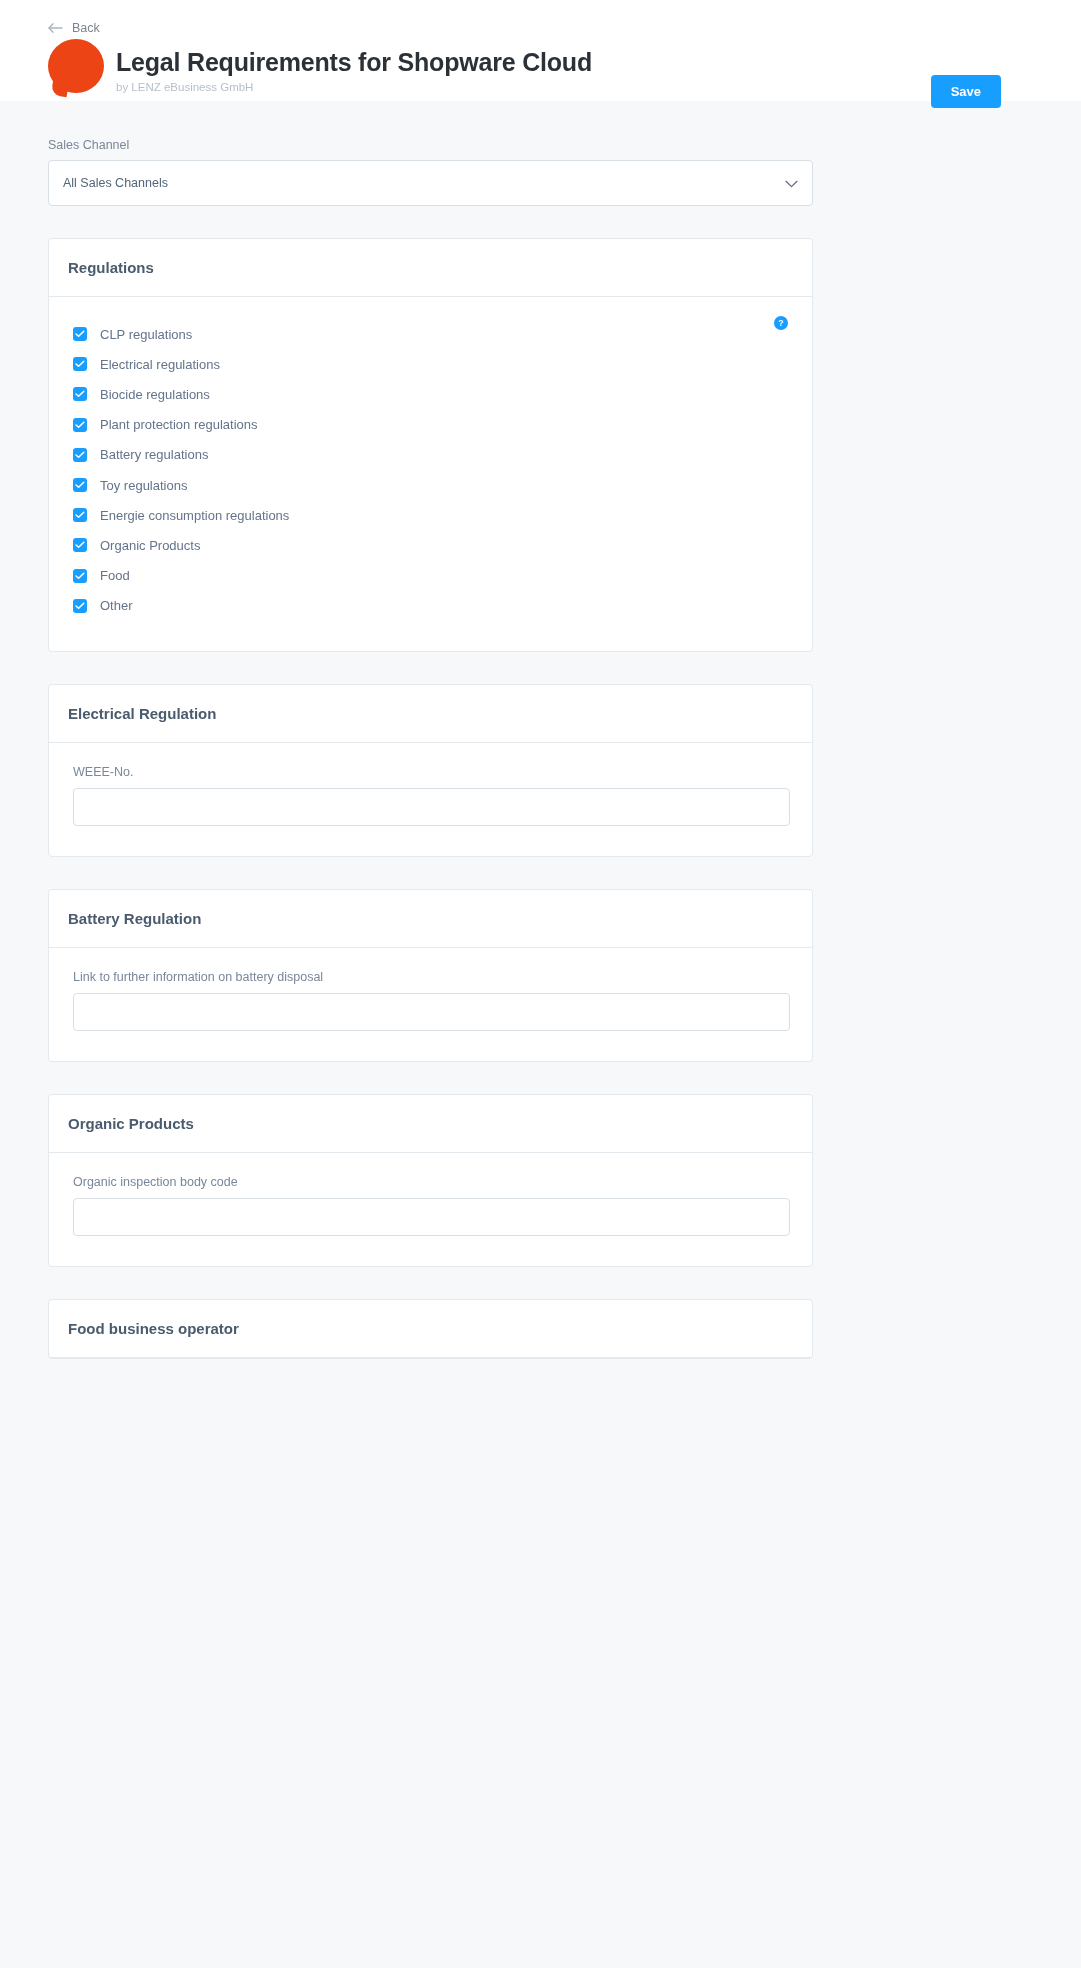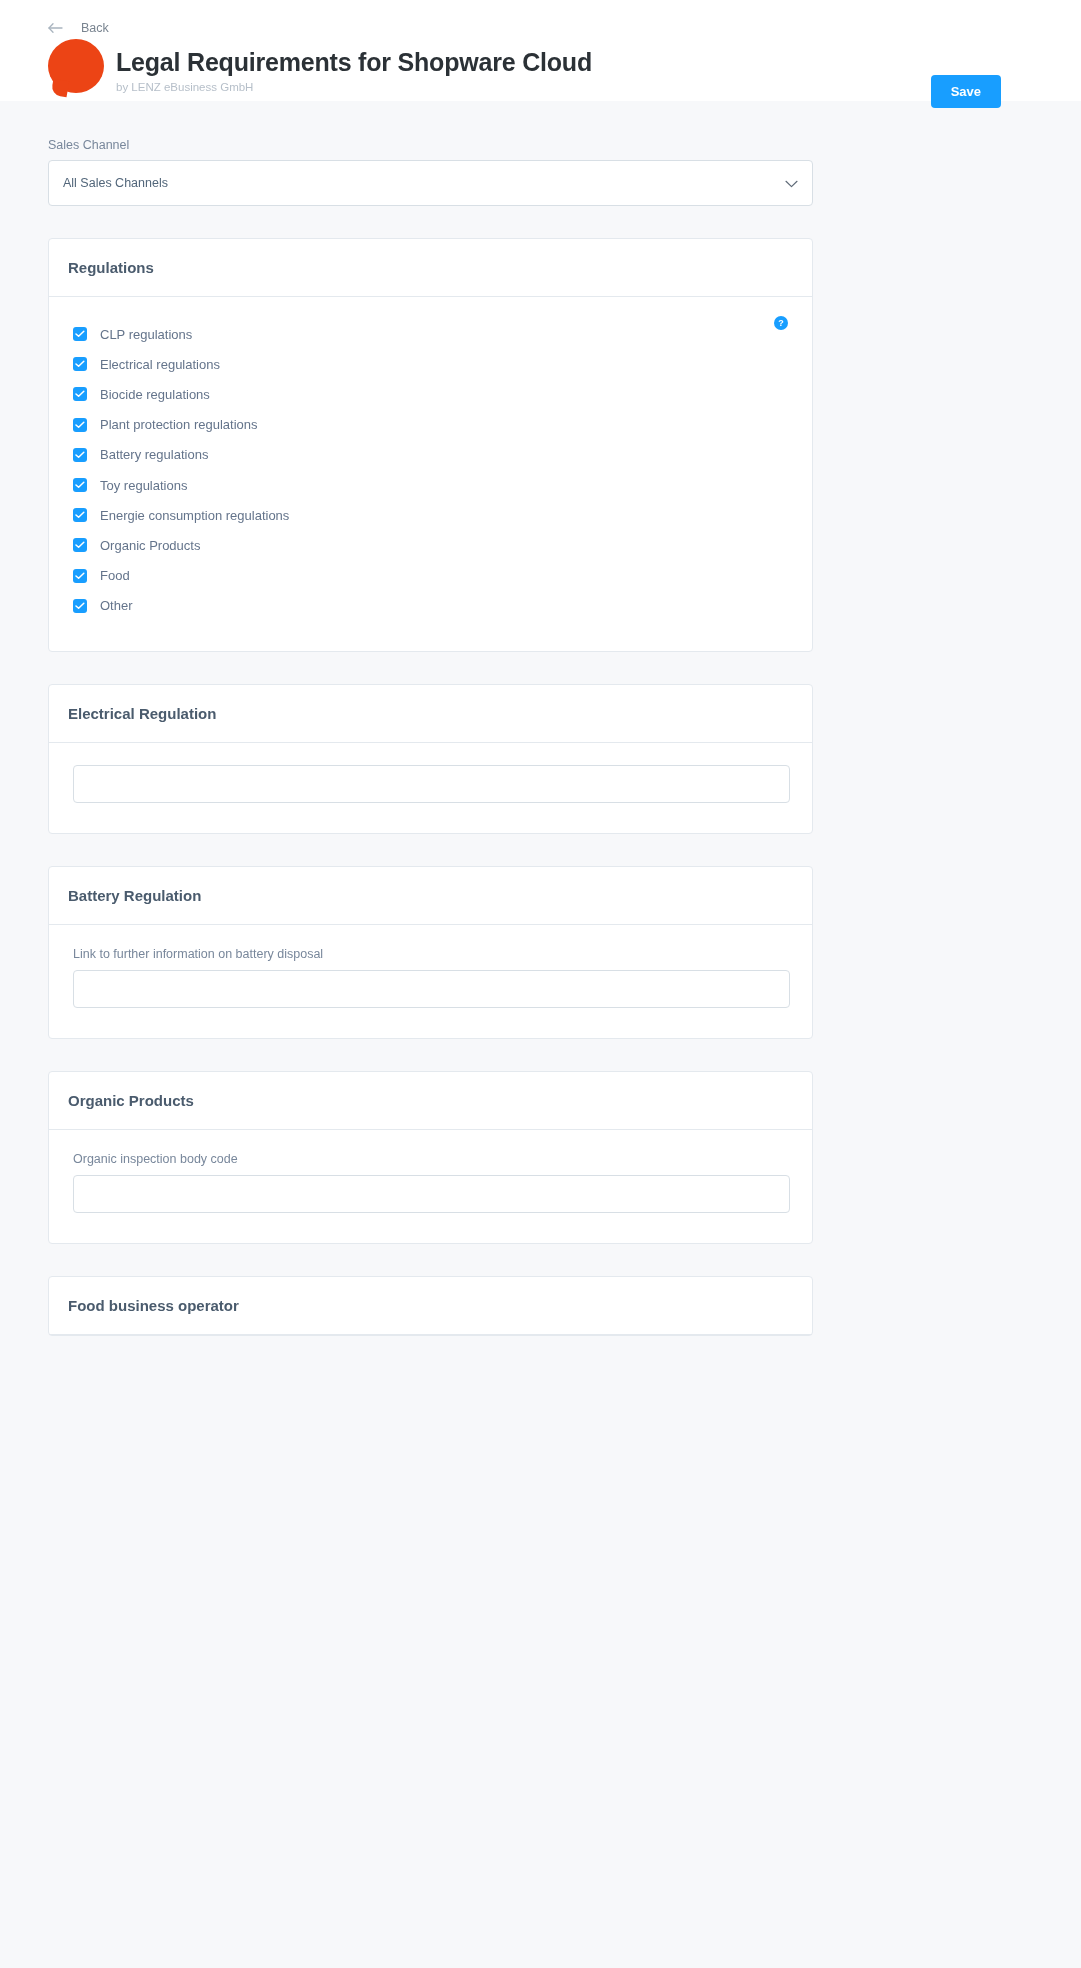--- a/index.html
+++ b/index.html
@@ -28,21 +28,21 @@
     display: flex;
     align-items: center;
     gap: 8px;
     height: 22px;
     padding-left: 0px;
     margin-top: 5px;
   }
   .back-link {
     display: inline-flex;
     align-items: center;
-    gap: 18px;
+    gap: 9px;
     color: #798490;
     font-size: 12.5px;
     cursor: pointer;
     text-decoration: none;
   }
   .back-arrow {
     display: inline-block;
     width: 15px;
     height: 12px;
     position: relative;
@@ -386,20 +386,21 @@
         </div>
 
       </div>
     </div>
   </div>
 
   <div class="card">
     <div class="card-header">Electrical Regulation</div>
     <div class="card-body">
       <div class="form-field">
+        <label class="field-label">WEEE-No.</label>
         <input class="text-input" type="text" value="" style="">
       </div>
     </div>
   </div>
 
   <div class="card">
     <div class="card-header">Battery Regulation</div>
     <div class="card-body">
       <div class="form-field">
         <label class="field-label">Link to further information on battery disposal</label>

